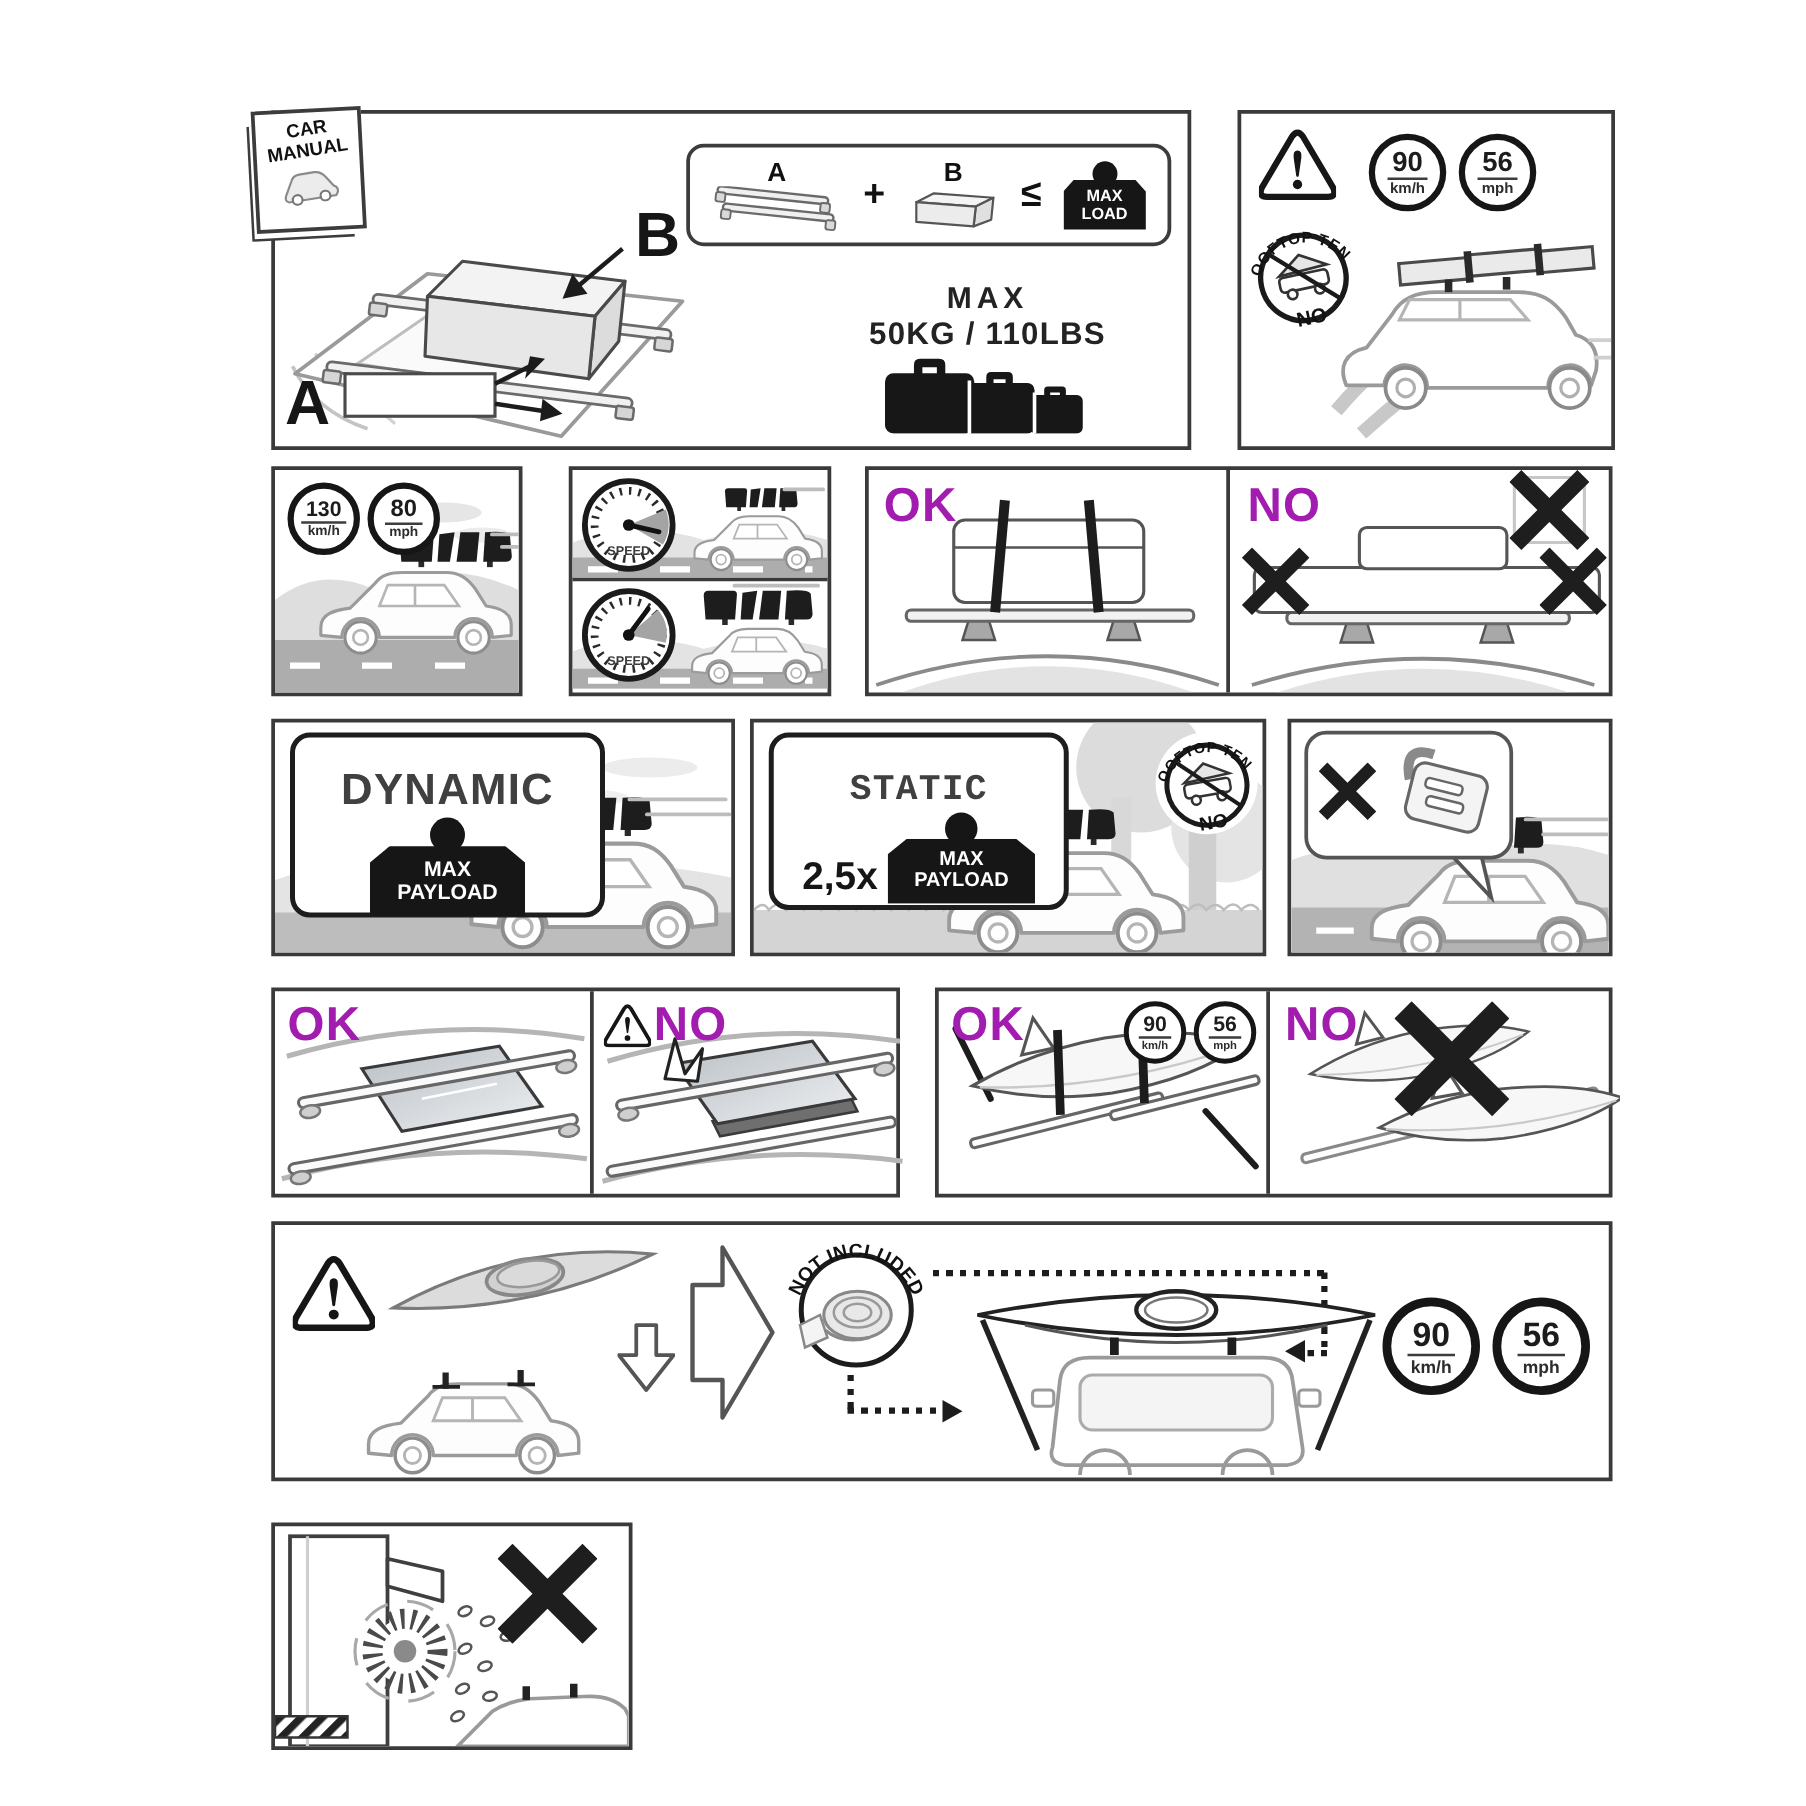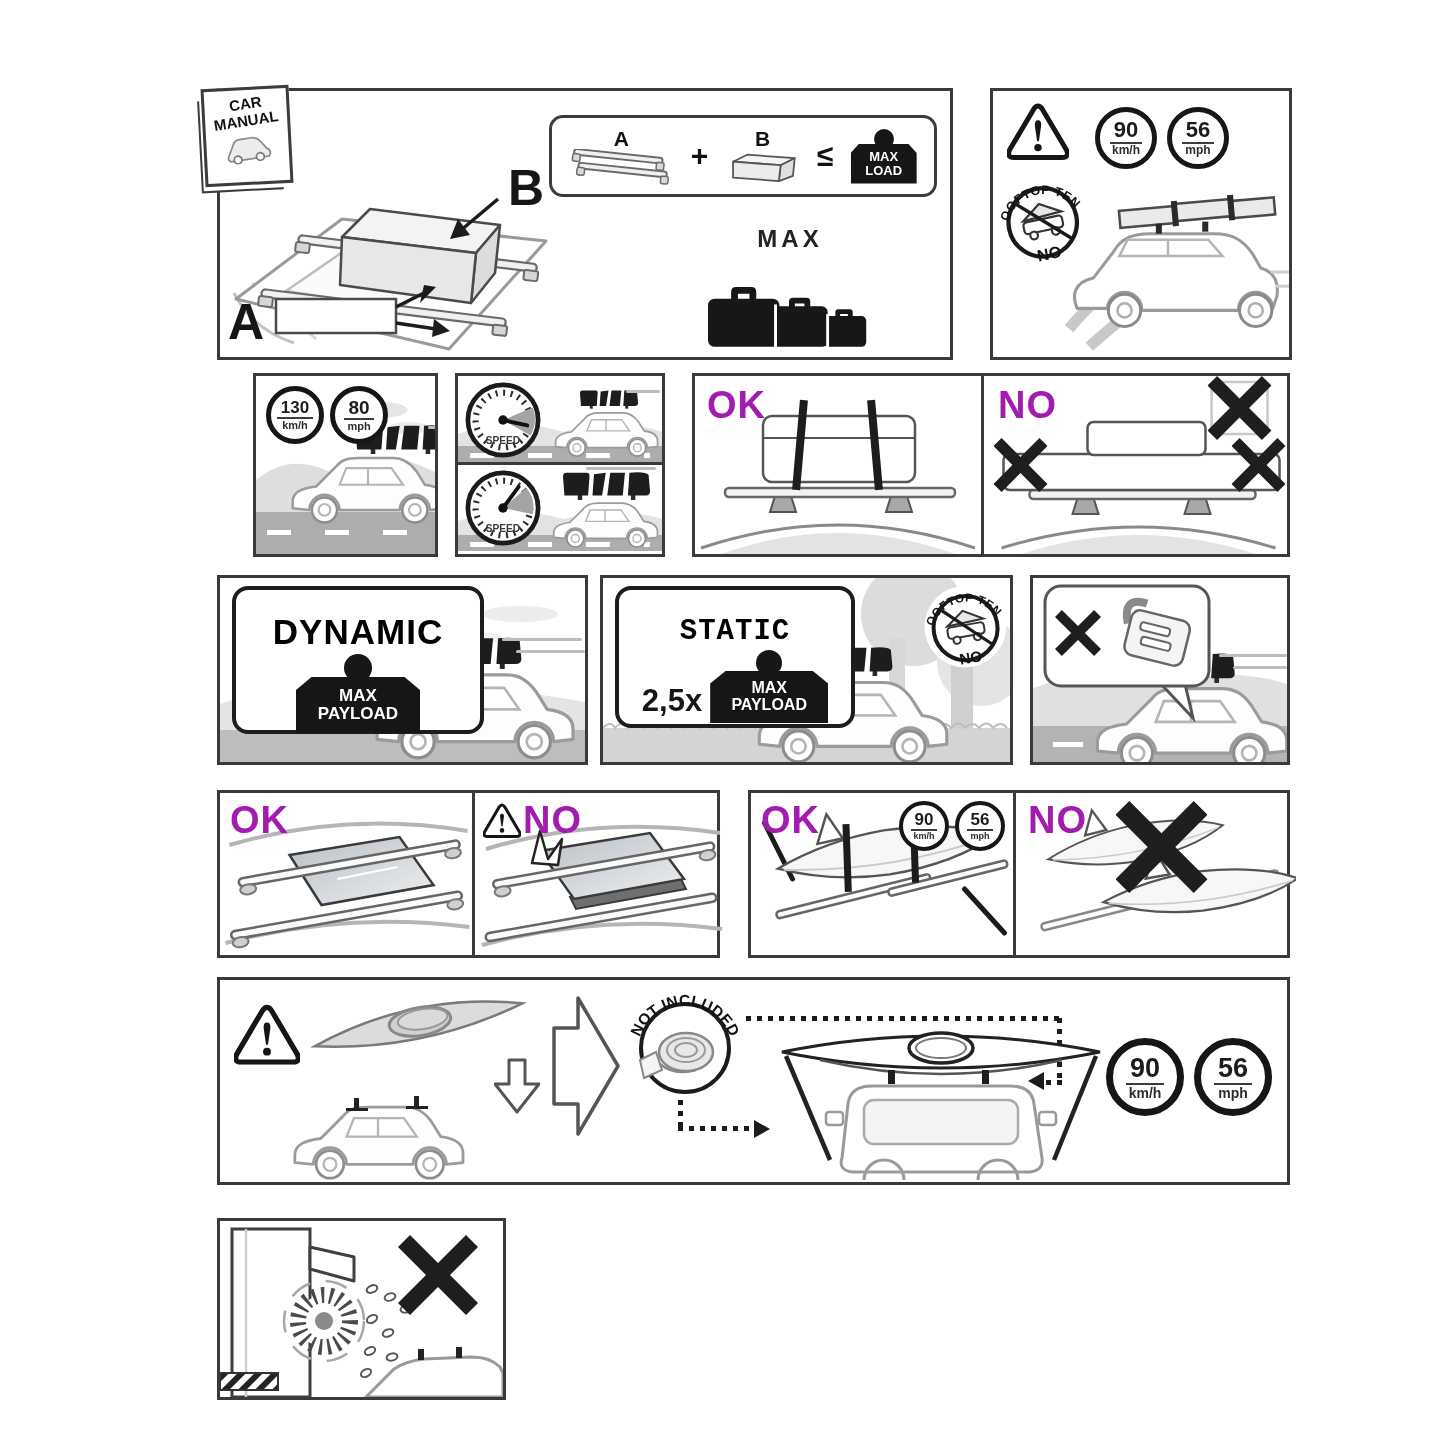--- a/index.html
+++ b/index.html
@@ -18,21 +18,21 @@
   .lbl-big{position:absolute;font-weight:800;font-size:38px;color:#a21caf;line-height:1;letter-spacing:1px;}
   
   .maxload{display:flex;flex-direction:column;align-items:center;}
   .ml-ball{background:#161616;border-radius:50%;margin-bottom:-5px;position:relative;z-index:1;}
   .ml-body{background:#161616;color:#fff;font-weight:800;text-align:center;
            display:flex;flex-direction:column;justify-content:center;line-height:1.05;
            clip-path:polygon(13% 0,87% 0,100% 24%,100% 100%,0 100%,0 24%);}
   
   .sign{position:absolute;background:#fff;border:4px solid #1d1d1d;border-radius:16px;
         display:flex;flex-direction:column;align-items:center;justify-content:center;box-sizing:border-box;}
-  .sign .sign-title{font-weight:800;color:#000000;letter-spacing:1px;margin-top:24px;}
+  .sign .sign-title{font-weight:800;color:#404040;letter-spacing:1px;margin-top:24px;}
   
   .road{position:absolute;left:0;right:0;bottom:0;background:#adadad;}
   .road::before{content:"";position:absolute;left:6%;right:6%;top:44%;height:5px;
         background:repeating-linear-gradient(90deg,#fff 0 24px,transparent 24px 58px);}
   .sline{position:absolute;height:3px;background:#bdbdbd;border-radius:2px;}
   .scene-svg{position:absolute;left:0;top:0;width:100%;height:100%;}
   .abs{position:absolute;}
   
   .dots-h{position:absolute;height:5px;background:repeating-linear-gradient(90deg,#1c1c1c 0 5px,transparent 5px 11px);}
   .dots-v{position:absolute;width:5px;background:repeating-linear-gradient(180deg,#1c1c1c 0 5px,transparent 5px 11px);}
@@ -167,20 +167,21 @@
         <div class="ml-ball" style="width:20px;height:20px;"></div>
         <div class="ml-body" style="width:66px;height:40px;font-size:13px;">
           <span>MAX</span>
           <span>LOAD</span>
         </div>
       </div>
     </div>
 
     <div class="abs" style="left:420px;top:134px;width:300px;text-align:center;color:#232323;">
       <div style="font-size:24px;font-weight:800;letter-spacing:4px;">MAX</div>
+      <div style="font-size:25px;font-weight:800;letter-spacing:1px;">50KG / 110LBS</div>
     </div>
     <svg class="abs" viewBox="0 0 170 64" style="left:488px;top:194px;width:164px;height:62px;">
       <g fill="#171717">
         <path d="M24 16 v-9 q0-5 5-5 h16 q5 0 5 5 v9 h-7 v-7 h-12 v7 z"></path>
         <rect x="0" y="14" width="74" height="50" rx="7"></rect>
         <path d="M84 24 v-7 q0-4 4-4 h14 q4 0 4 4 v7 h-6 v-5 h-10 v5 z"></path>
         <rect x="66" y="22" width="58" height="42" rx="6"></rect>
         <path d="M132 34 v-6 q0-3 3-3 h12 q3 0 3 3 v6 h-5 v-4 h-8 v4 z"></path>
         <rect x="120" y="32" width="44" height="32" rx="5"></rect>
       </g>
@@ -233,21 +234,21 @@
       <circle cx="61" cy="134" r="7" fill="none" stroke="#b0b0b0" stroke-width="2.5"></circle>
       <circle cx="191" cy="134" r="16" fill="#fff" stroke="#8a8a8a" stroke-width="3"></circle>
       <circle cx="191" cy="134" r="7" fill="none" stroke="#b0b0b0" stroke-width="2.5"></circle>
       <rect x="92" y="48" width="6" height="10" fill="#2a2a2a"></rect>
       <rect x="138" y="46" width="6" height="10" fill="#2a2a2a"></rect>
       <line x1="206" y1="96" x2="224" y2="96" stroke="#cfcfcf" stroke-width="3"></line>
       <line x1="210" y1="110" x2="224" y2="110" stroke="#cfcfcf" stroke-width="3"></line>
     </svg>
   </div>
 
-  <div class="panel clip" id="p-130" style="left:217px;top:373px;width:185px;height:184px;margin-left:36px;">
+  <div class="panel clip" id="p-130" style="left:217px;top:373px;width:201px;height:184px;">
     <svg class="scene-svg" viewBox="0 0 217 178" preserveAspectRatio="none">
       <ellipse cx="150" cy="34" rx="34" ry="8" fill="#e6e6e6"></ellipse>
       <ellipse cx="185" cy="52" rx="26" ry="6" fill="#ececec"></ellipse>
       <path d="M0 104 Q40 76 90 96 Q150 68 217 96 L217 178 L0 178 Z" fill="#dedede"></path>
     </svg>
     <div class="road" style="height:42px;"></div>
     <svg class="abs" viewBox="0 0 130 42" style="left:96px;top:46px;width:100px;height:32px;">
         <use href="#sym-cargo"></use>
       </svg>
     <div class="sline" style="left:172px;top:50px;width:44px;"></div>

